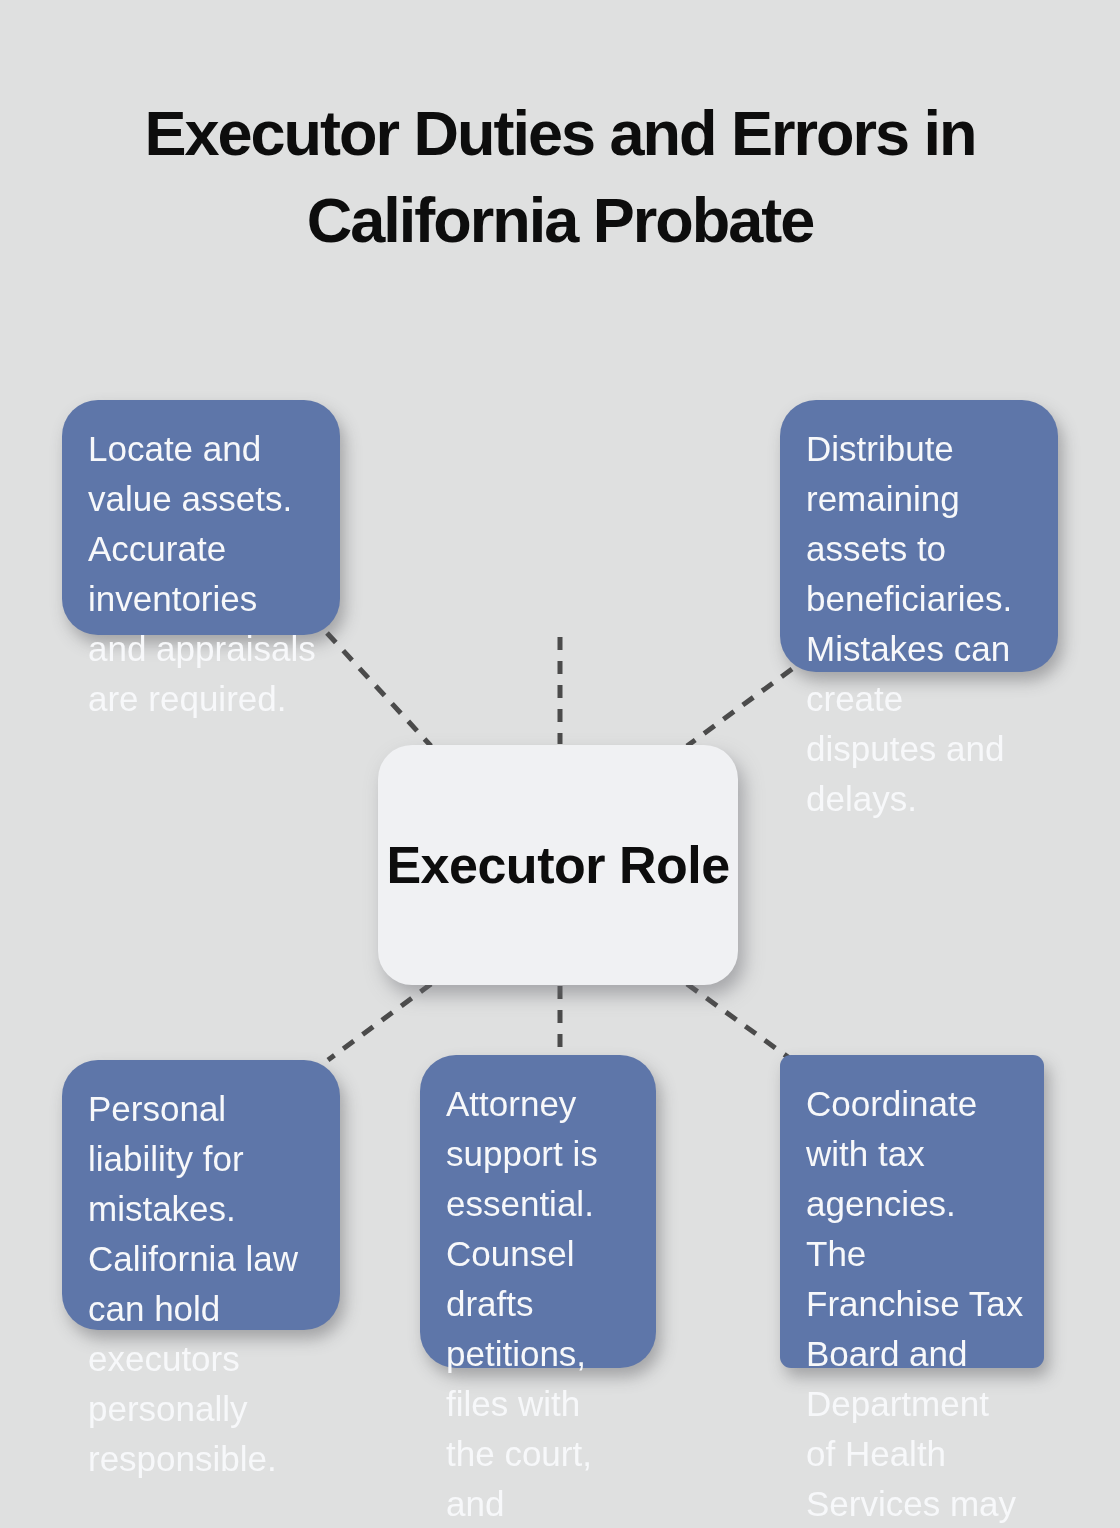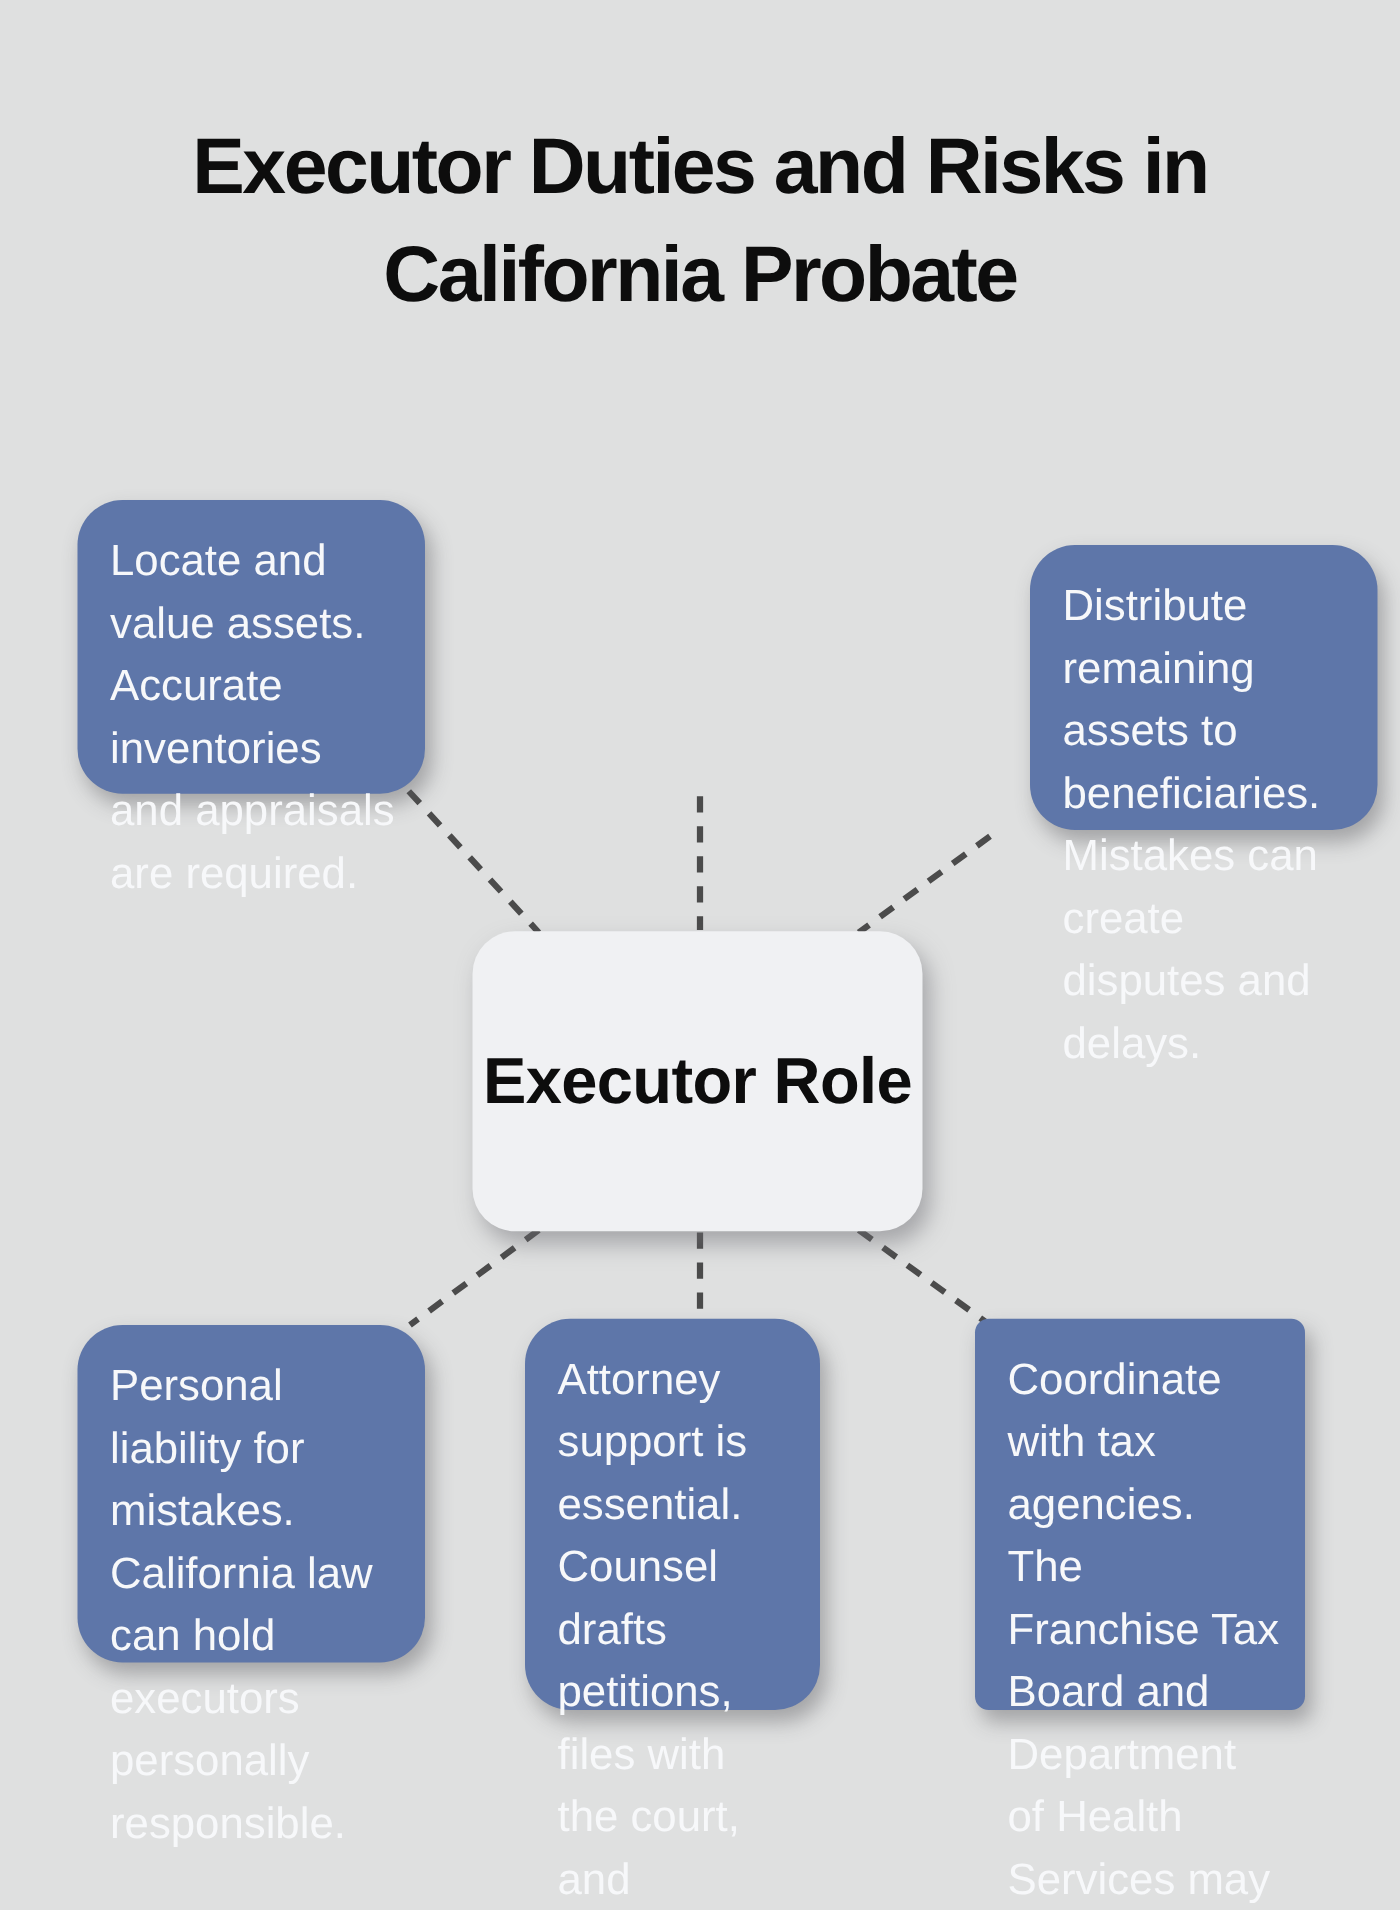--- a/index.html
+++ b/index.html
@@ -50,21 +50,21 @@
     background:var(--node-blue);
     border-radius:36px;
     box-shadow:5px 9px 16px rgba(90,90,95,0.45);
     color:var(--node-text);
     font-size:35px;
     line-height:1.43;
     padding:24px 20px 0 26px;
   }
   .n1{left:62px;  top:400px;  width:278px; height:235px;}
   .n2{left:420px; top:400px;  width:278px; height:235px;}
-  .n3{left:824px; top:400px;  width:278px; height:228px;margin-top:36px;}
+  .n3{left:780px; top:400px;  width:278px; height:272px;}
   .n4{left:62px;  top:1060px; width:278px; height:270px;}
   .n5{left:420px; top:1055px; width:236px; height:313px;}
   .n6{left:780px; top:1055px; width:264px; height:313px;border-radius:11px;}
   .center-node{
     position:absolute;
     left:378px; top:745px;
     width:360px; height:240px;
     background:var(--center-fill);
     border-radius:34px;
     box-shadow:6px 10px 18px rgba(110,110,115,0.5);
@@ -77,21 +77,21 @@
     font-weight:700;
     color:var(--ink);
     letter-spacing:-0.5px;
   }
 </style>
 </head>
 <body>
 
 <div class="canvas">
 
-  <h1 class="title">Executor Duties and Risks in California Probate</h1>
+  <h1 class="title">Executor Duties and Errors in California Probate</h1>
 
   <svg class="connectors" viewBox="0 0 1120 1528" xmlns="http://www.w3.org/2000/svg">
     <line x1="327" y1="633" x2="431" y2="746"></line>
     <line x1="560" y1="637" x2="560" y2="744"></line>
     <line x1="792" y1="669" x2="687" y2="746"></line>
     <line x1="431" y1="984" x2="328" y2="1060"></line>
     <line x1="560" y1="986" x2="560" y2="1050"></line>
     <line x1="687" y1="984" x2="792" y2="1060"></line>
   </svg>
 

